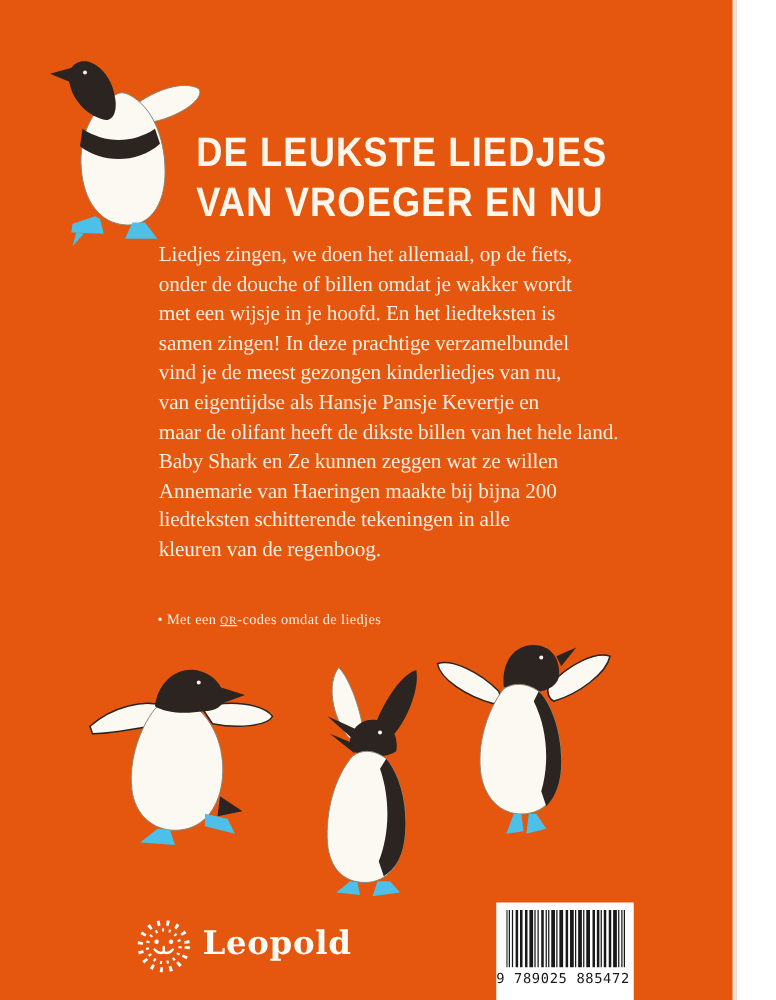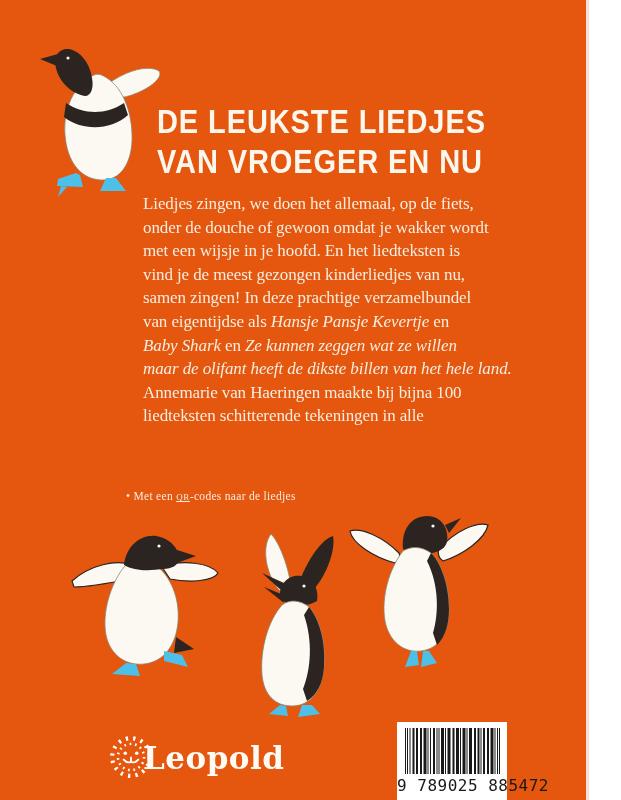--- a/index.html
+++ b/index.html
@@ -21,46 +21,45 @@
     letter-spacing:1px;
     color:#fcf7ec;
     transform:scaleX(.88);transform-origin:left top;
     white-space:nowrap;
   }
   .bodytext{
     position:absolute;left:127px;top:192px;width:400px;
     font-size:17px;line-height:23.6px;
     color:#f6eee0;
     letter-spacing:-0.1px;
-    margin-left:16px;
   }
   .bodytext .tline{white-space:nowrap;}
-  .it{font-style:italic;}
+  .it{}
   .sc{font-size:.78em;letter-spacing:.6px;text-decoration:underline;}
   .note{
     position:absolute;left:126px;top:490px;
     font-size:11.5px;color:#f6eee0;letter-spacing:.3px;
   }
   .penguin{position:absolute;}
   .logo-icon{position:absolute;left:108px;top:734px;}
   .publisher-name{
-    position:absolute;left:143px;top:740px;
+    position:absolute;left:162px;top:740px;
     font-family:"DejaVu Serif", serif;
-    font-weight:700;font-size:31px;color:#fdfbf4;
+    font-weight:700;font-size:26px;color:#fdfbf4;
     letter-spacing:.5px;
   }
   .barcode-panel{
     position:absolute;left:397px;top:722px;width:110px;height:78px;
     background:#ffffff;
   }
   .barcode-bars{position:absolute;left:8px;top:6px;width:95px;height:46px;}
   .barcode-number{
-    position:absolute;left:0;top:54px;width:110px;text-align:right;
+    position:absolute;left:0;top:54px;width:110px;text-align:left;
     font-family:"DejaVu Sans Mono", monospace;
-    font-size:16px;color:#191919;letter-spacing:.5px;
+    font-size:11px;color:#191919;letter-spacing:.5px;
     white-space:nowrap;
   }
 </style>
 </head>
 <body>
 
 <div class="cover"></div>
 
 <svg class="penguin" style="left:28px;top:45px;" width="140" height="158" viewBox="0 0 140 158">
   <path d="M74,44 C94,26 120,19 131,26 C135,31 126,41 109,48 C95,54 81,55 73,49 Z" fill="#fbf9f1" stroke="#8d8574" stroke-width="0.8"></path>
@@ -74,32 +73,33 @@
   <path d="M78,133 L72,146 L98,146 L88,133 Z" fill="#4cc0e8"></path>
 </svg>
 
 <div class="title">
   <div>DE LEUKSTE LIEDJES</div>
   <div>VAN VROEGER EN NU</div>
 </div>
 
 <div class="bodytext">
     <div class="tline"><span>Liedjes zingen, we doen het allemaal, op de fiets,</span></div>
-    <div class="tline"><span>onder de douche of gewoon omdat je wakker wordt</span></div>
+    <div class="tline"><span>onder de douche of billen omdat je wakker wordt</span></div>
     <div class="tline"><span>met een wijsje in je hoofd. En het liedteksten is</span></div>
+    <div class="tline"><span>samen zingen! In deze prachtige verzamelbundel</span></div>
     <div class="tline"><span>vind je de meest gezongen kinderliedjes van nu,</span></div>
-    <div class="tline"><span>samen zingen! In deze prachtige verzamelbundel</span></div>
     <div class="tline"><span>van eigentijdse als </span><span class="it">Hansje Pansje Kevertje</span><span> en</span></div>
+    <div class="tline"><span class="it">maar de olifant heeft de dikste billen van het hele land.</span></div>
     <div class="tline"><span class="it">Baby Shark</span><span> en </span><span class="it">Ze kunnen zeggen wat ze willen</span></div>
-    <div class="tline"><span class="it">maar de olifant heeft de dikste billen van het hele land.</span></div>
-    <div class="tline"><span>Annemarie van Haeringen maakte bij bijna 100</span></div>
+    <div class="tline"><span>Annemarie van Haeringen maakte bij bijna 200</span></div>
     <div class="tline"><span>liedteksten schitterende tekeningen in alle</span></div>
+    <div class="tline"><span>kleuren van de regenboog.</span></div>
   </div>
 
-<div class="note"><span>• Met een </span><span class="sc">QR</span><span>-codes naar de liedjes</span></div>
+<div class="note"><span>• Met een </span><span class="sc">QR</span><span>-codes omdat de liedjes</span></div>
 
 <svg class="penguin" style="left:64px;top:525px;" width="160" height="155" viewBox="0 0 160 155">
   <path d="M8,56 C26,40 52,34 68,40 L66,54 C46,58 24,62 10,62 Z" fill="#fbf9f1" stroke="#2b2421" stroke-width="1.2"></path>
   <path d="M98,42 C118,34 146,38 154,48 C150,56 126,58 106,54 Z" fill="#fbf9f1" stroke="#2b2421" stroke-width="1.2"></path>
   <path d="M112,112 L130,124 L110,128 Z" fill="#2b2421"></path>
   <path d="M60,42 C46,60 38,88 42,110 C46,130 62,141 80,139 C100,137 112,120 114,97 C116,72 106,52 94,42 C82,33 70,33 60,42 Z" fill="#fbf9f1" stroke="#8d8574" stroke-width="0.8"></path>
   <path d="M60,40 C62,22 76,9 92,11 C106,13 115,24 115,33 C115,40 108,44 99,44 C85,46 70,46 60,40 Z" fill="#2b2421"></path>
   <path d="M113,25 L132,31 L113,38 Z" fill="#2b2421"></path>
   <circle cx="95" cy="21" r="1.6" fill="#fbf9f1"></circle>
   <path d="M62,138 L48,149 L76,151 L72,139 Z" fill="#4cc0e8"></path>

